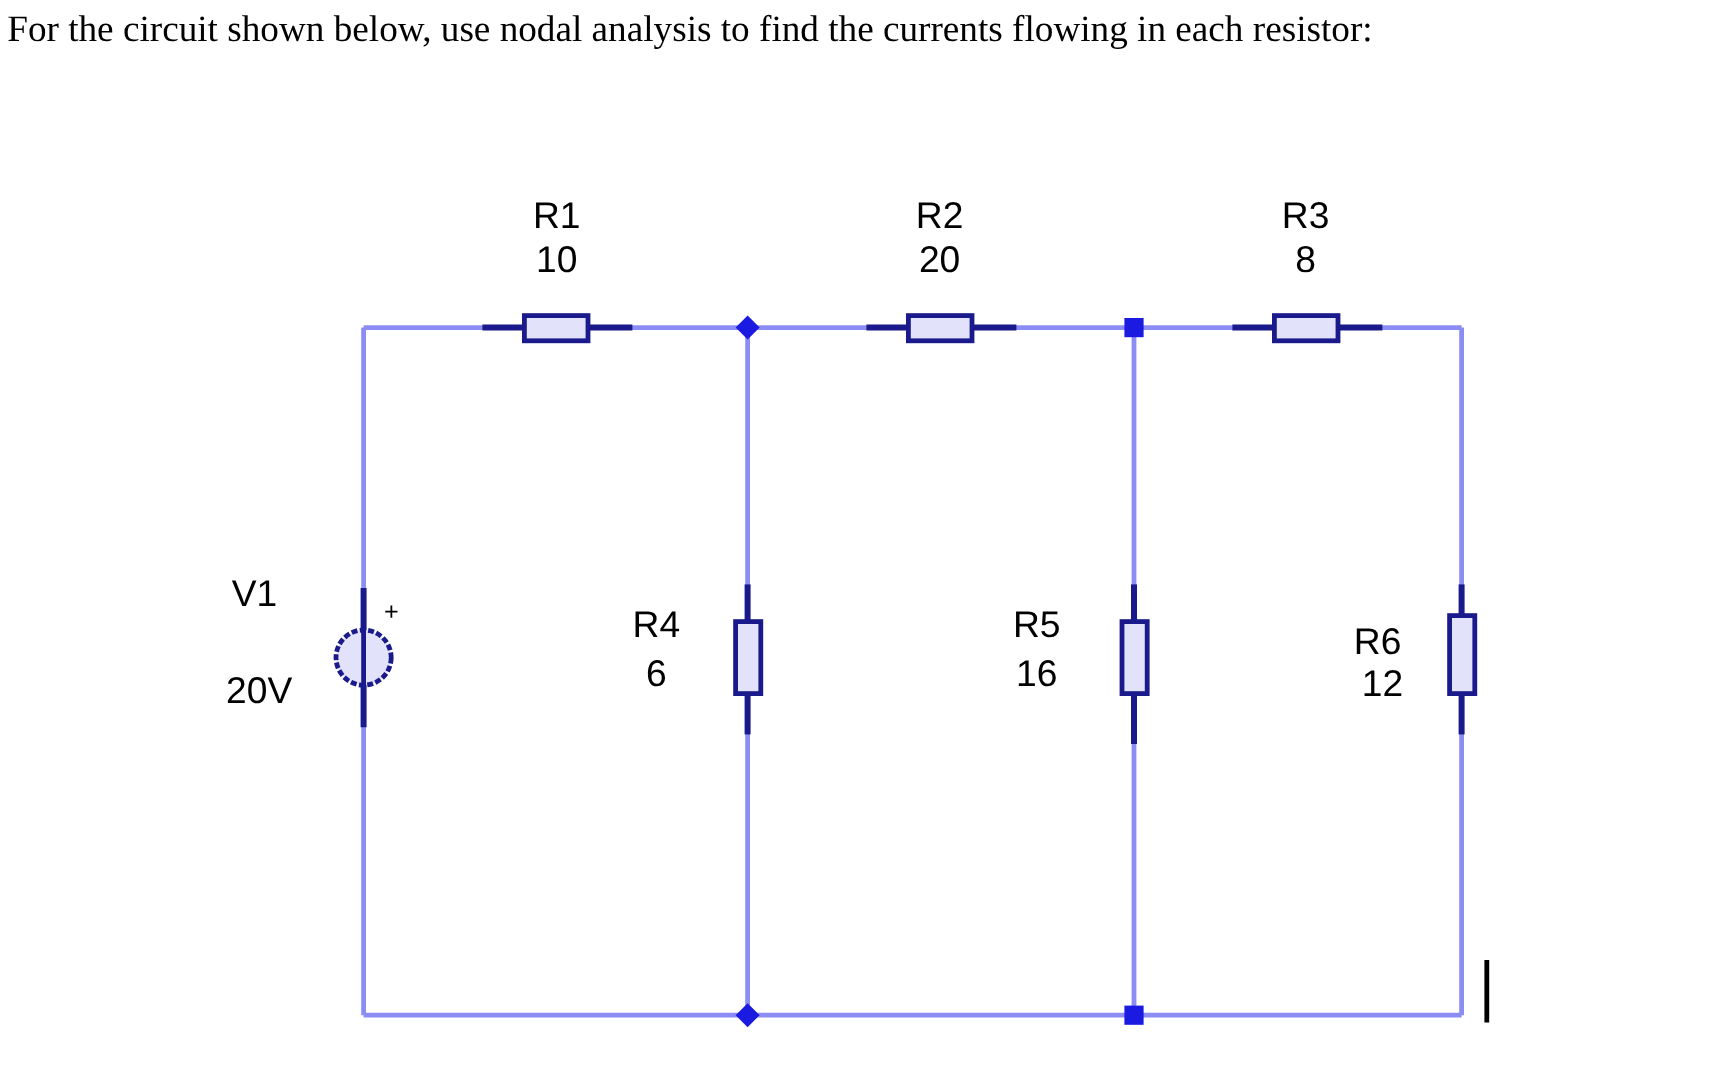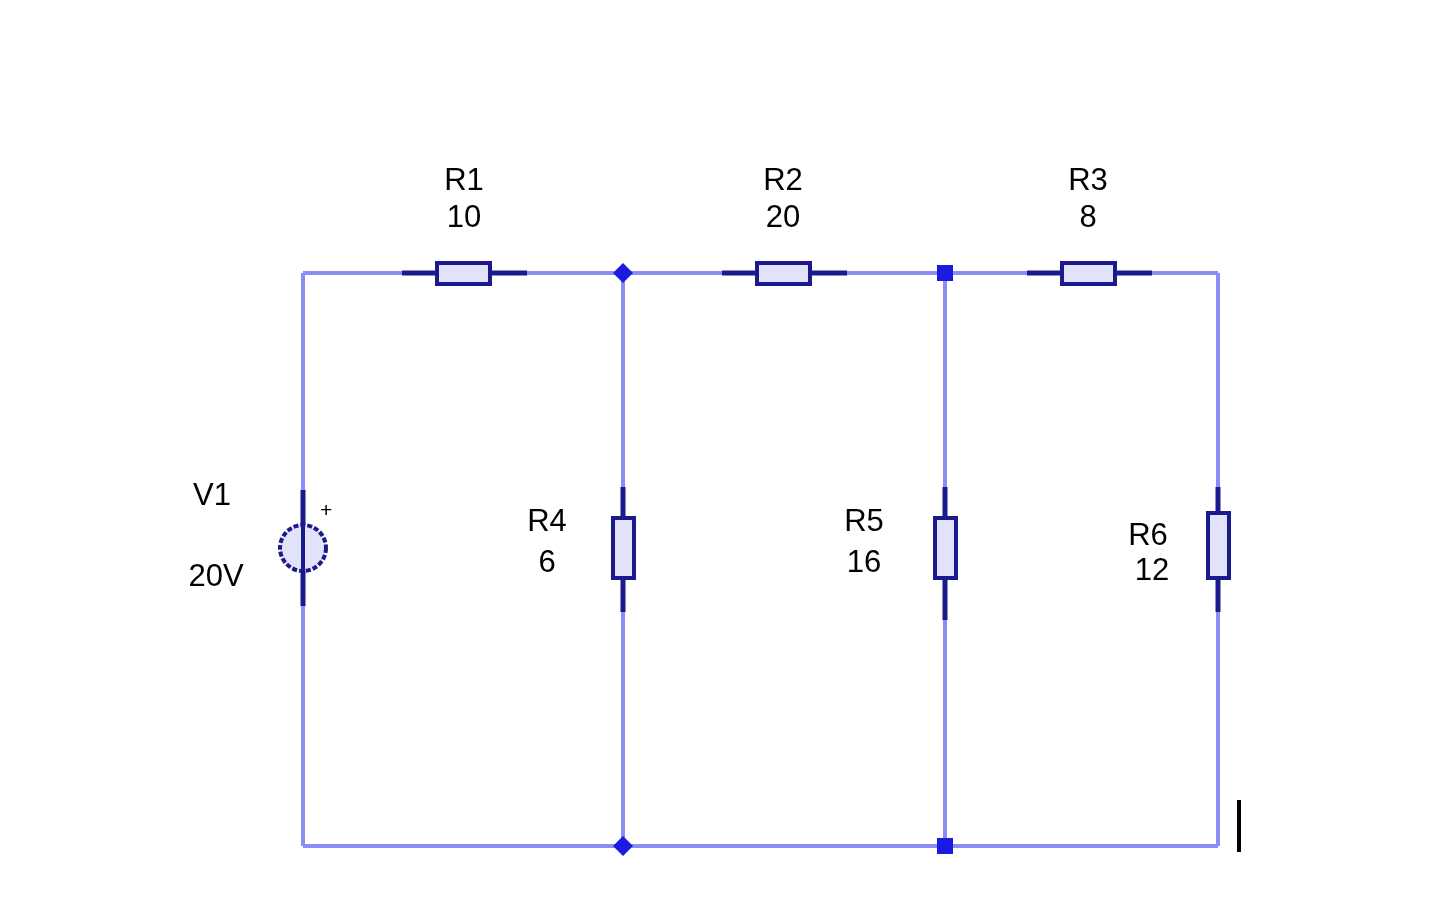--- a/index.html
+++ b/index.html
@@ -39,20 +39,21 @@
     font-family: "Liberation Sans", sans-serif;
     font-size: 31px;
     fill: #000000;
   }
 </style>
 </head>
 <body>
 
 <div id="page">
 
+  <div id="prompt-text">For the circuit shown below, use nodal analysis to find the currents flowing in each resistor:</div>
 
   <svg id="circuit-svg" width="1442" height="898" viewBox="0 0 1442 898">
 
     <g>
 
       <line x1="303" y1="273" x2="1218" y2="273" stroke="#8c8cf5" stroke-width="4"></line>
 
       <line x1="303" y1="846" x2="1218" y2="846" stroke="#8c8cf5" stroke-width="4"></line>
 
       <line x1="303" y1="273" x2="303" y2="846" stroke="#8c8cf5" stroke-width="4"></line>

